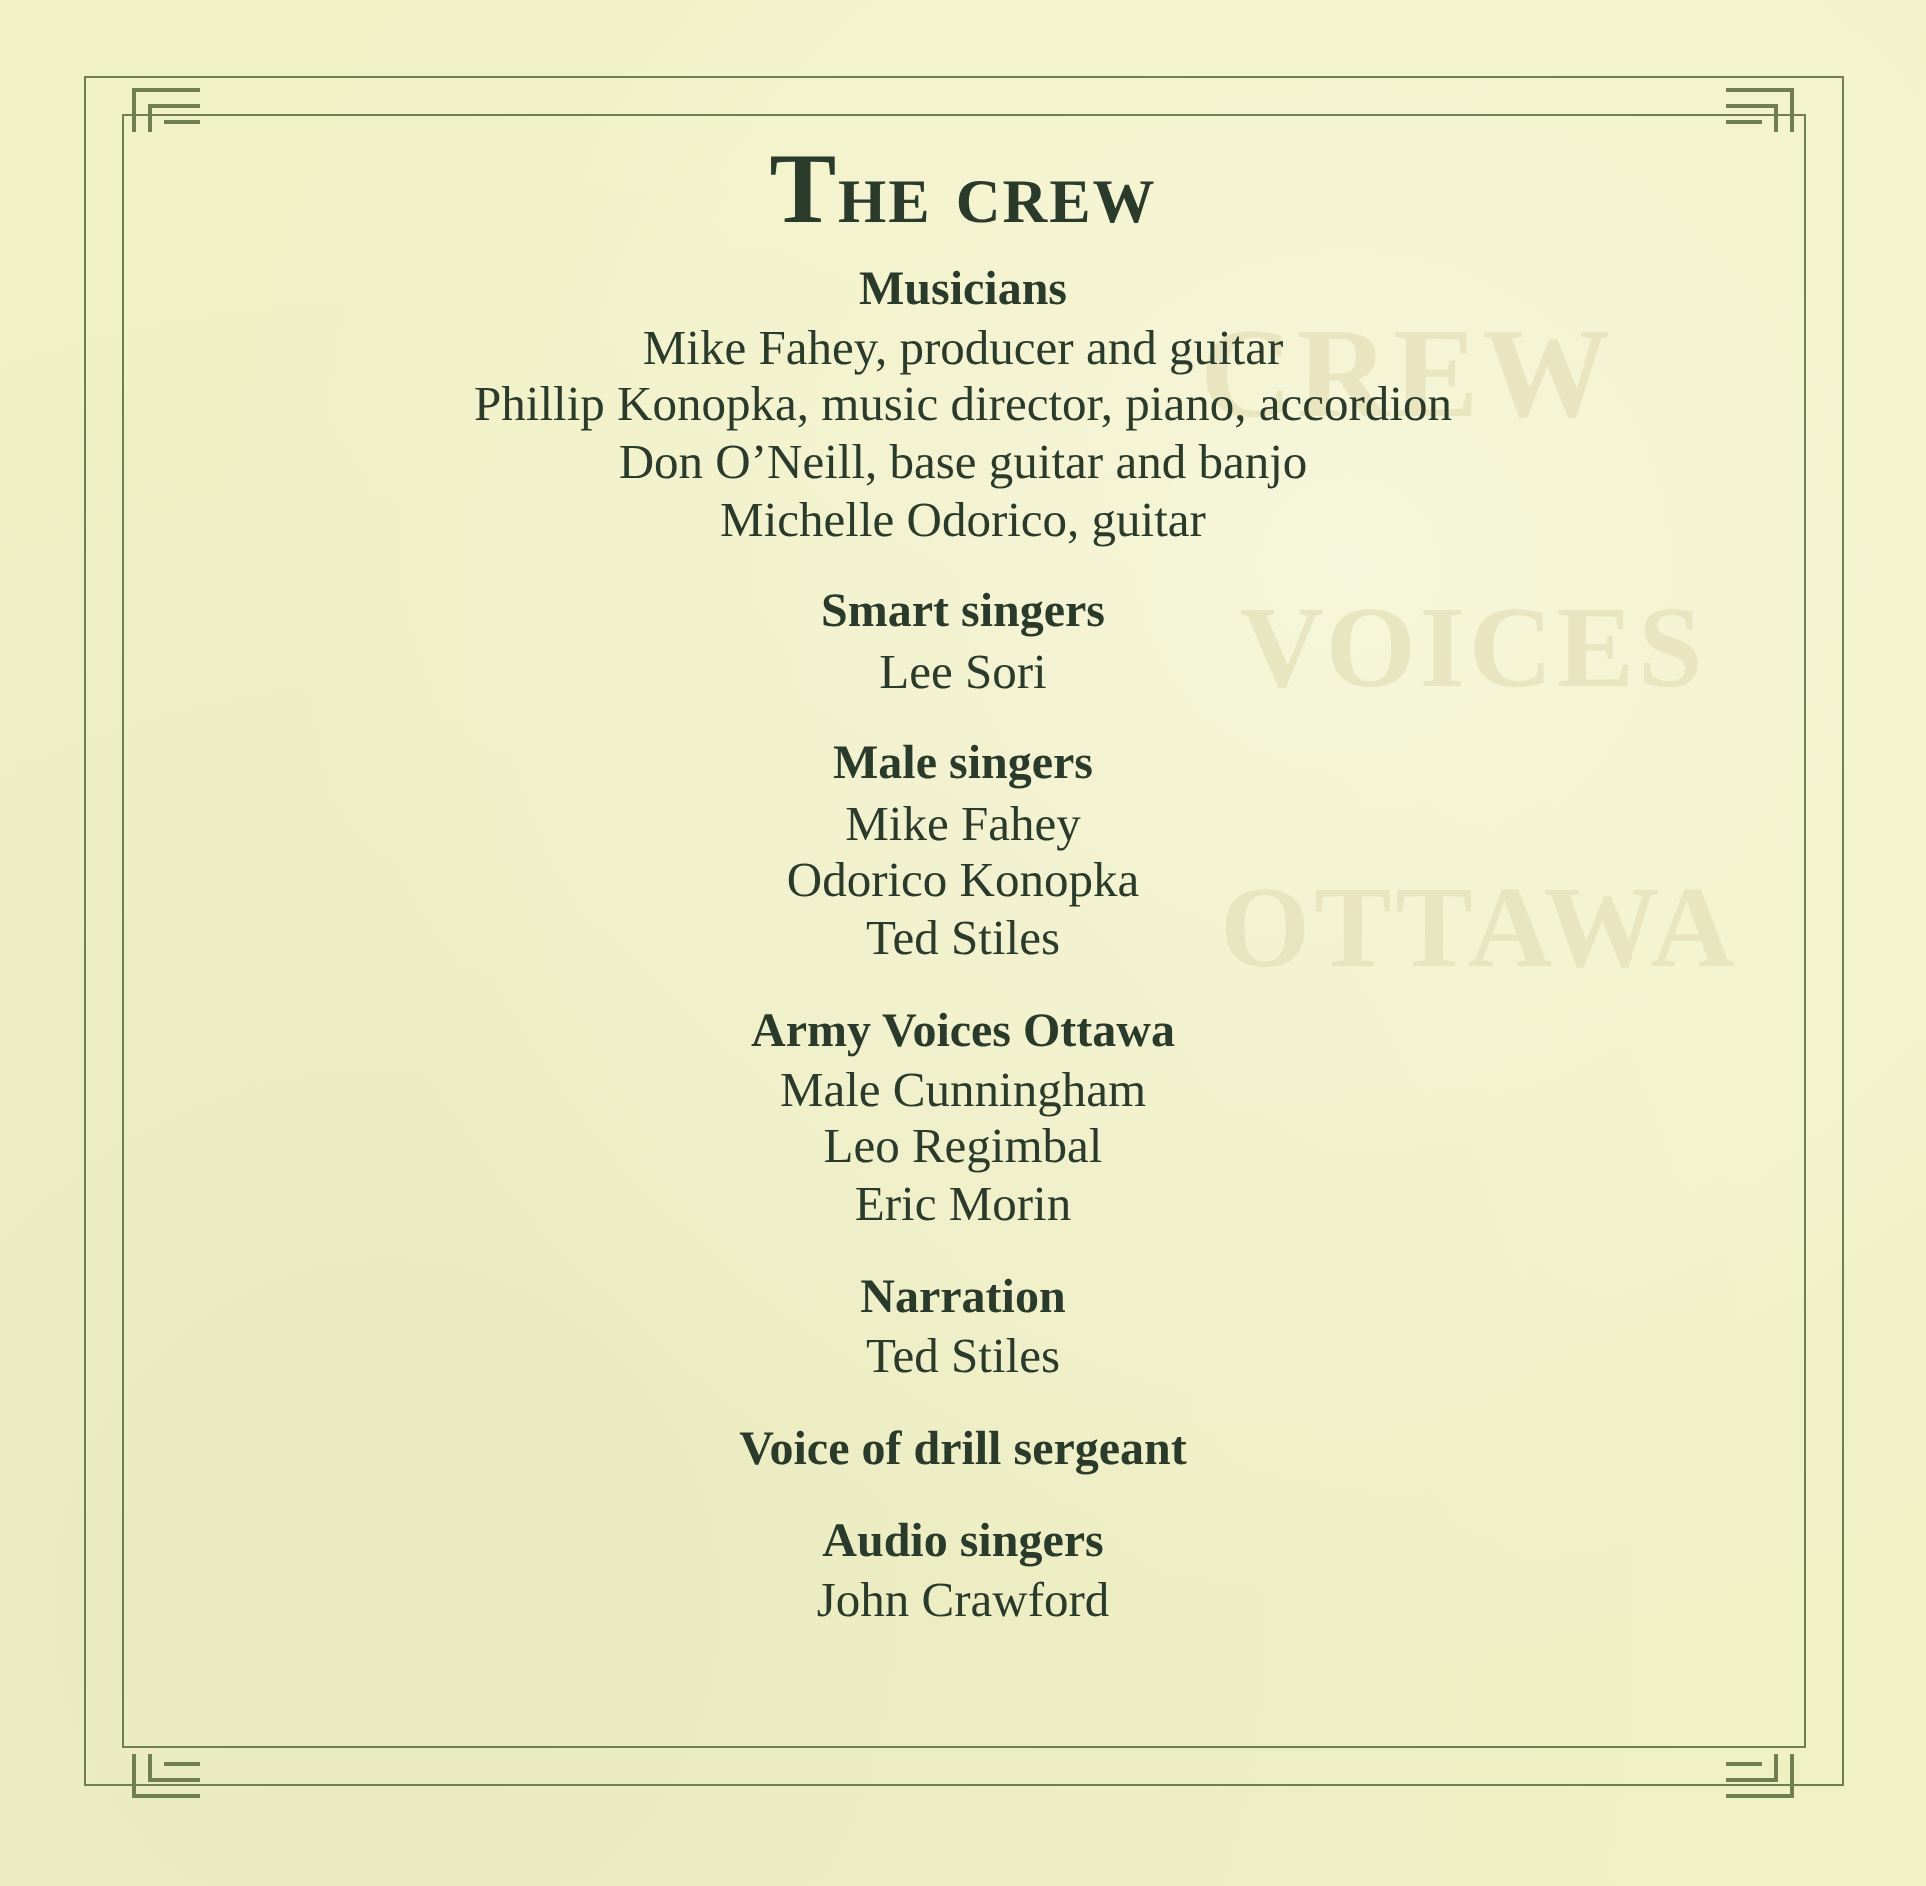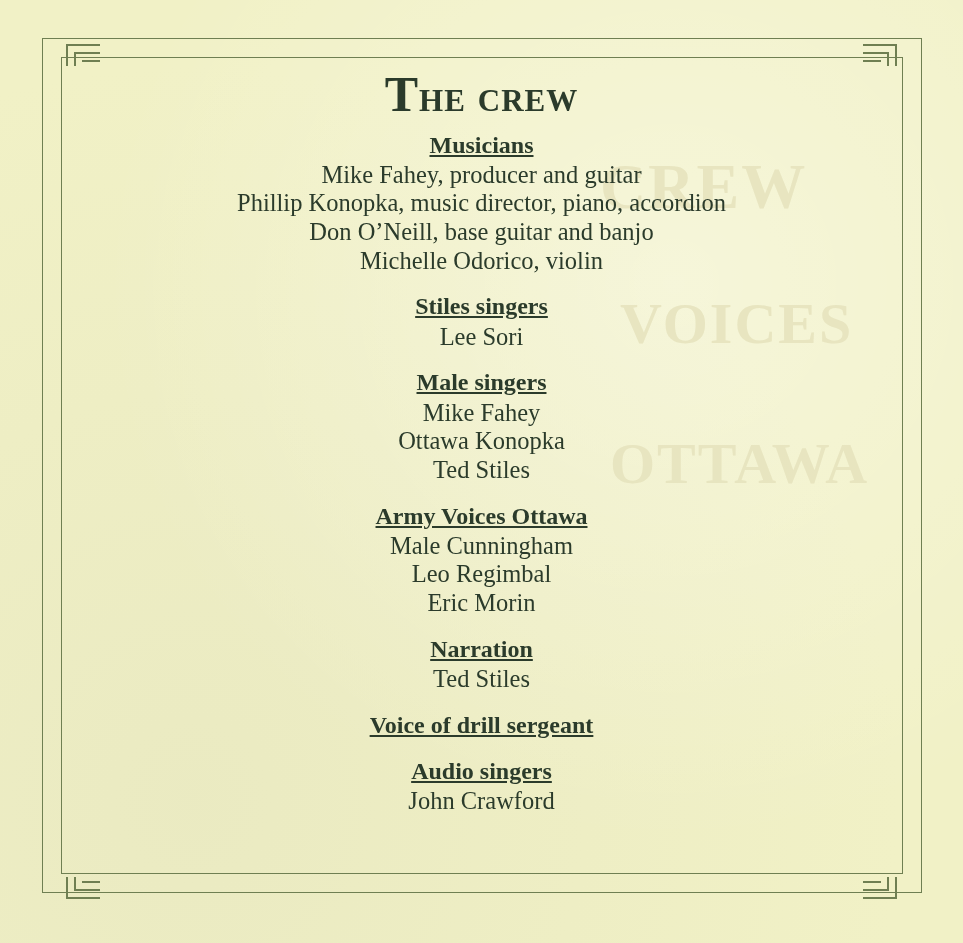--- a/index.html
+++ b/index.html
@@ -104,21 +104,20 @@
   }
   .title .cap { font-size: 50px; }
   .title .sc { font-variant: small-caps; }
 
   .section { margin-top: 17px; }
   .section-heading {
     font-size: 24px;
     font-weight: bold;
     line-height: 1.22;
     margin-bottom: 1px;
-    text-decoration: underline;
   }
   .entry {
     font-size: 24.5px;
     line-height: 1.17;
     font-weight: normal;
   }
   .section.first { margin-top: 10px; }
 </style>
 </head>
 <body>
@@ -166,32 +165,32 @@
     <div class="title">
       <span class="cap">T</span><span class="sc">he</span>
       <span class="sc">crew</span>
     </div>
 
     <div class="section first">
       <div class="section-heading">Musicians</div>
       <div class="entry">Mike Fahey, producer and guitar</div>
       <div class="entry">Phillip Konopka, music director, piano, accordion</div>
       <div class="entry">Don O’Neill, base guitar and banjo</div>
-      <div class="entry">Michelle Odorico, violin</div>
-    </div>
-
-    <div class="section">
-      <div class="section-heading">Stiles singers</div>
+      <div class="entry">Michelle Odorico, guitar</div>
+    </div>
+
+    <div class="section">
+      <div class="section-heading">Smart singers</div>
       <div class="entry">Lee Sori</div>
     </div>
 
     <div class="section">
       <div class="section-heading">Male singers</div>
       <div class="entry">Mike Fahey</div>
-      <div class="entry">Ottawa Konopka</div>
+      <div class="entry">Odorico Konopka</div>
       <div class="entry">Ted  Stiles</div>
     </div>
 
     <div class="section">
       <div class="section-heading">Army Voices Ottawa</div>
       <div class="entry">Male Cunningham</div>
       <div class="entry">Leo Regimbal</div>
       <div class="entry">Eric Morin</div>
     </div>
 

